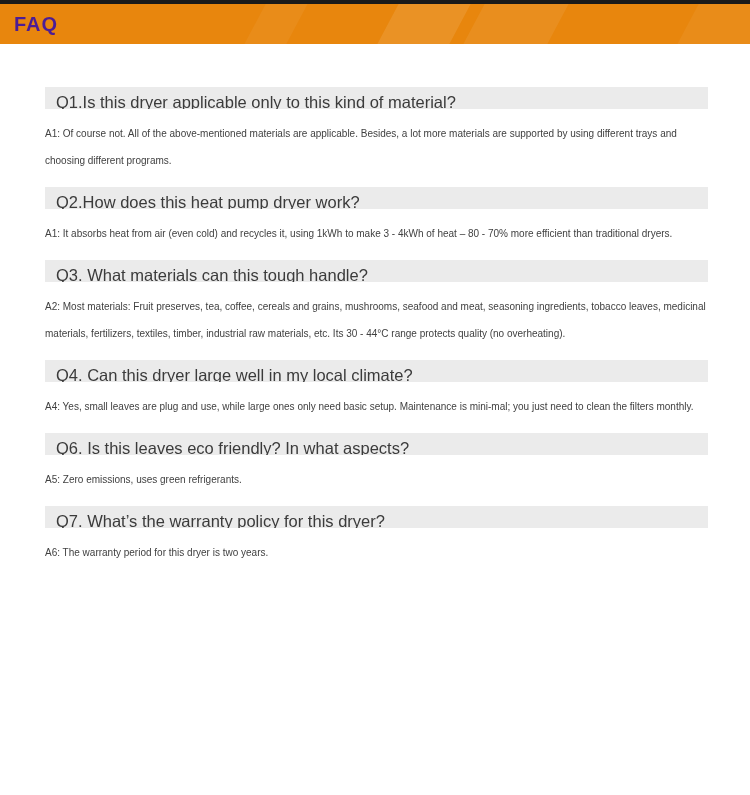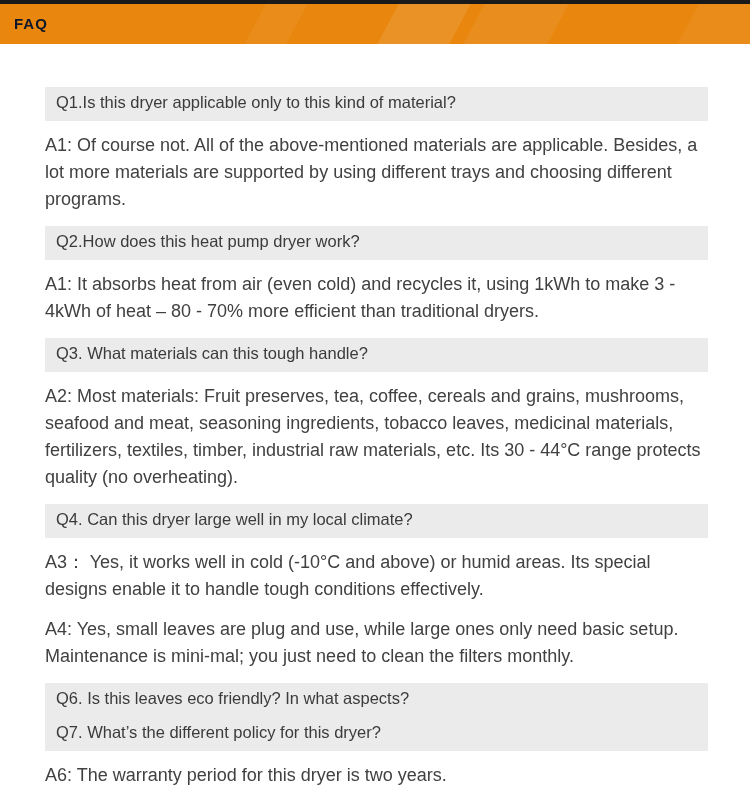--- a/index.html
+++ b/index.html
@@ -37,49 +37,49 @@
   }
   .banner .stripe.s1 { left: 255px; width: 42px;  background: rgba(255,255,255,0.05); }
   .banner .stripe.s2 { left: 388px; width: 72px;  background: rgba(255,255,255,0.10); }
   .banner .stripe.s3 { left: 474px; width: 84px;  background: rgba(255,255,255,0.07); }
   .banner .stripe.s4 { left: 688px; width: 130px; background: rgba(255,255,255,0.05); }
   .banner-title {
     position: relative;
     z-index: 2;
     display: inline-block;
     margin: 7px 4px 0 14px;
-    color: #0f172a;
-    font-size: 15px;
+    color: #4c1d95;
+    font-size: 20px;
     font-weight: bold;
     letter-spacing: 1px;
     line-height: 26px;
   }
   
   .content {
     padding: 43px 0 0 45px;
     width: 663px;
   }
   .faq-item { margin: 0; }
   .question-bar {
     width: 652px;            
-    height: 34px;
+    height: 22px;
     line-height: 30px;
     padding-left: 11px;
     background: #ebebeb;
     color: #3b3b3b;
     font-size: 16.5px;
     font-weight: 400;
     white-space: nowrap;
     overflow: hidden;
   }
   .answer {
     width: 663px;
     margin: 11px 0 13px 0;
     color: #414141;
-    font-size: 18px;
+    font-size: 10px;
     line-height: 27px;
   }
 </style>
 </head>
 <body>
 
 <div class="top-bar"></div>
 
 <div class="banner">
   <div class="stripe s1"></div>
@@ -101,29 +101,29 @@
     <p class="answer">A1: It absorbs heat from air (even cold) and recycles it, using 1kWh to make 3 - 4kWh of heat – 80 - 70% more efficient than traditional dryers.</p>
   </section>
 
   <section class="faq-item">
     <div class="question-bar">Q3. What materials can this tough handle?</div>
     <p class="answer">A2: Most materials: Fruit preserves, tea, coffee, cereals and grains, mushrooms, seafood and meat, seasoning ingredients, tobacco leaves, medicinal materials, fertilizers, textiles, timber, industrial raw materials, etc. Its 30 - 44°C range protects quality (no overheating).</p>
   </section>
 
   <section class="faq-item">
     <div class="question-bar">Q4. Can this dryer large well in my local climate?</div>
-    <p class="answer">A3： Yes, it works well in cold (-10°C and above) or humid areas. Its special designs enable it to handle tough conditions effectively.</p>
   </section>
 
   <section class="faq-item">
     <p class="answer">A4: Yes, small leaves are plug and use, while large ones only need basic setup. Maintenance is mini-mal; you just need to clean the filters monthly.</p>
   </section>
 
   <section class="faq-item">
     <div class="question-bar">Q6. Is this leaves eco friendly? In what aspects?</div>
+    <p class="answer">A5: Zero emissions, uses green refrigerants.</p>
   </section>
 
   <section class="faq-item">
-    <div class="question-bar">Q7. What’s the different policy for this dryer?</div>
+    <div class="question-bar">Q7. What’s the warranty policy for this dryer?</div>
     <p class="answer">A6: The warranty period for this dryer is two years.</p>
   </section>
 
 </div>
 
 </body></html>

